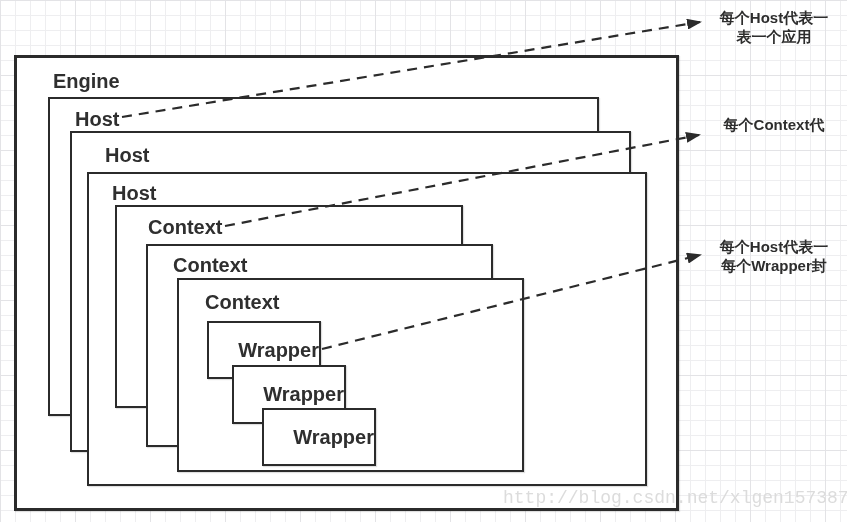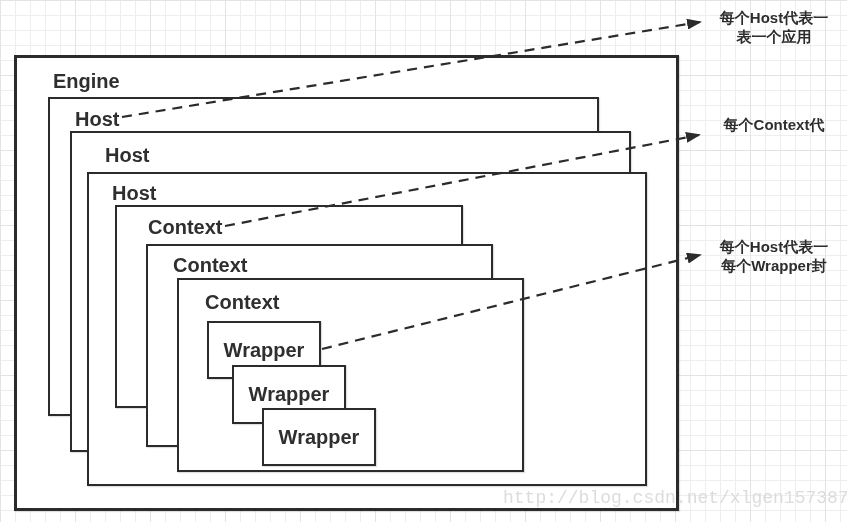--- a/index.html
+++ b/index.html
@@ -30,21 +30,21 @@
   .box-label {
     position: absolute;
     font-size: 20px;
     font-weight: bold;
     color: #2f2f2f;
     white-space: nowrap;
   }
   .wrapper-box {
     display: flex;
     align-items: center;
-    justify-content: center;
+    justify-content: flex-end;
   }
   .wrapper-box .box-label {
     position: static;
   }
   #engine-box {
     left: 14px; top: 55px; width: 665px; height: 456px;
     border-width: 3px;
   }
   #host-box-1 { left: 48px;  top: 97px;  width: 551px; height: 319px; }
   #host-box-2 { left: 70px;  top: 131px; width: 561px; height: 321px; }

